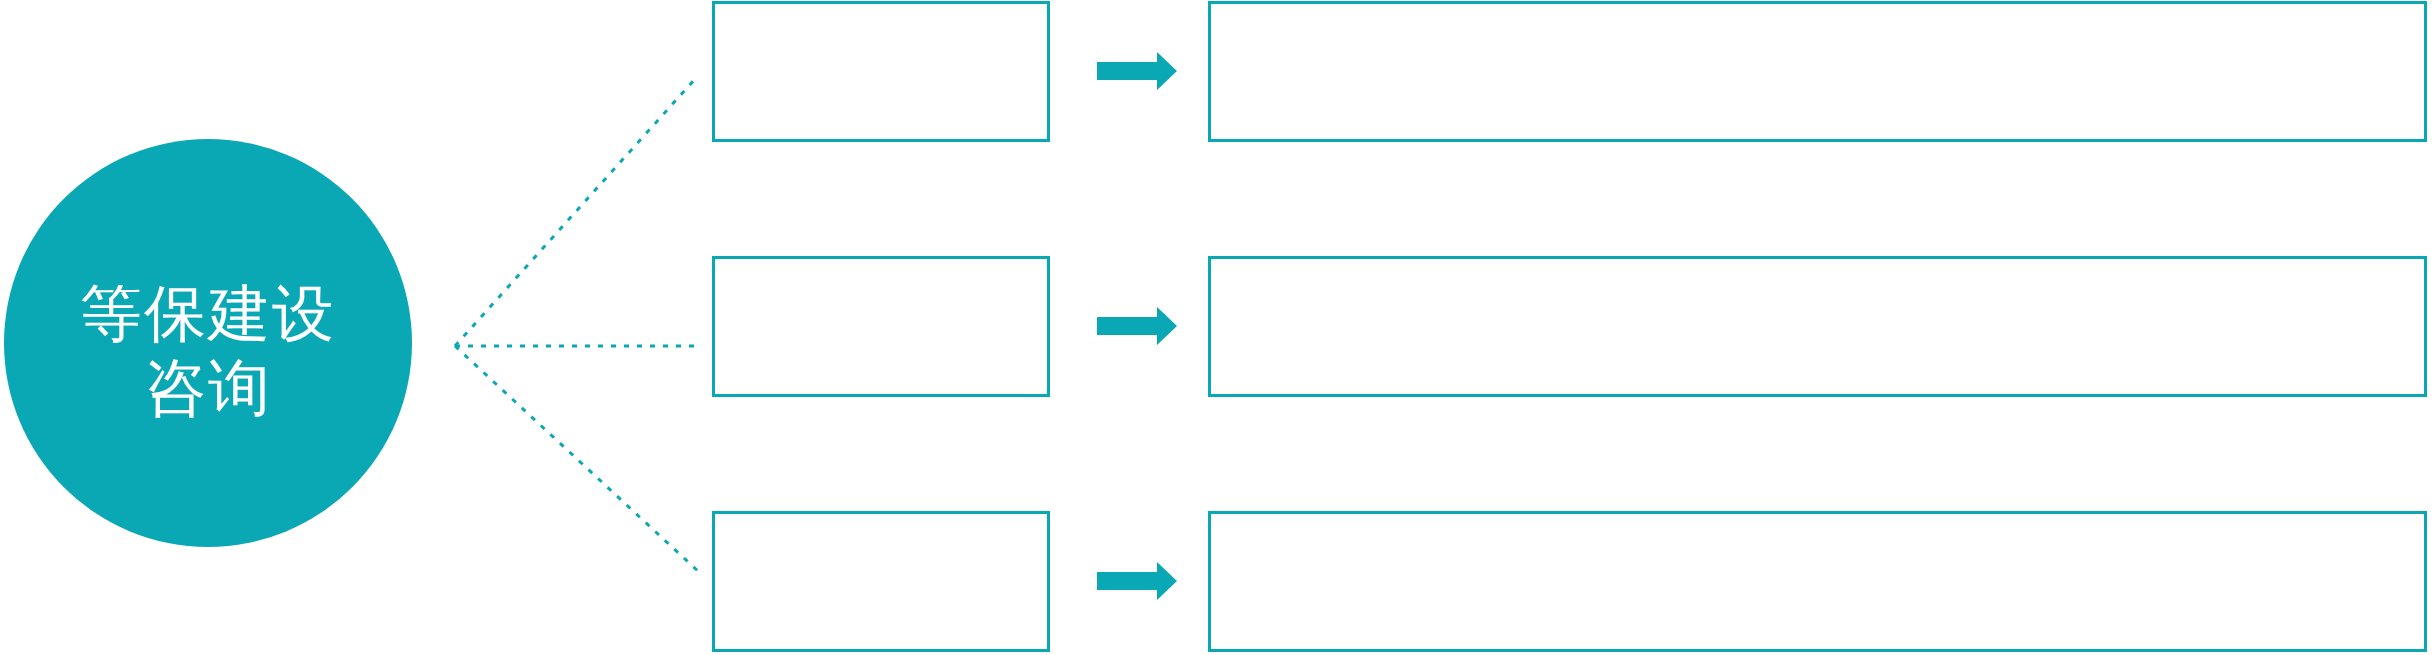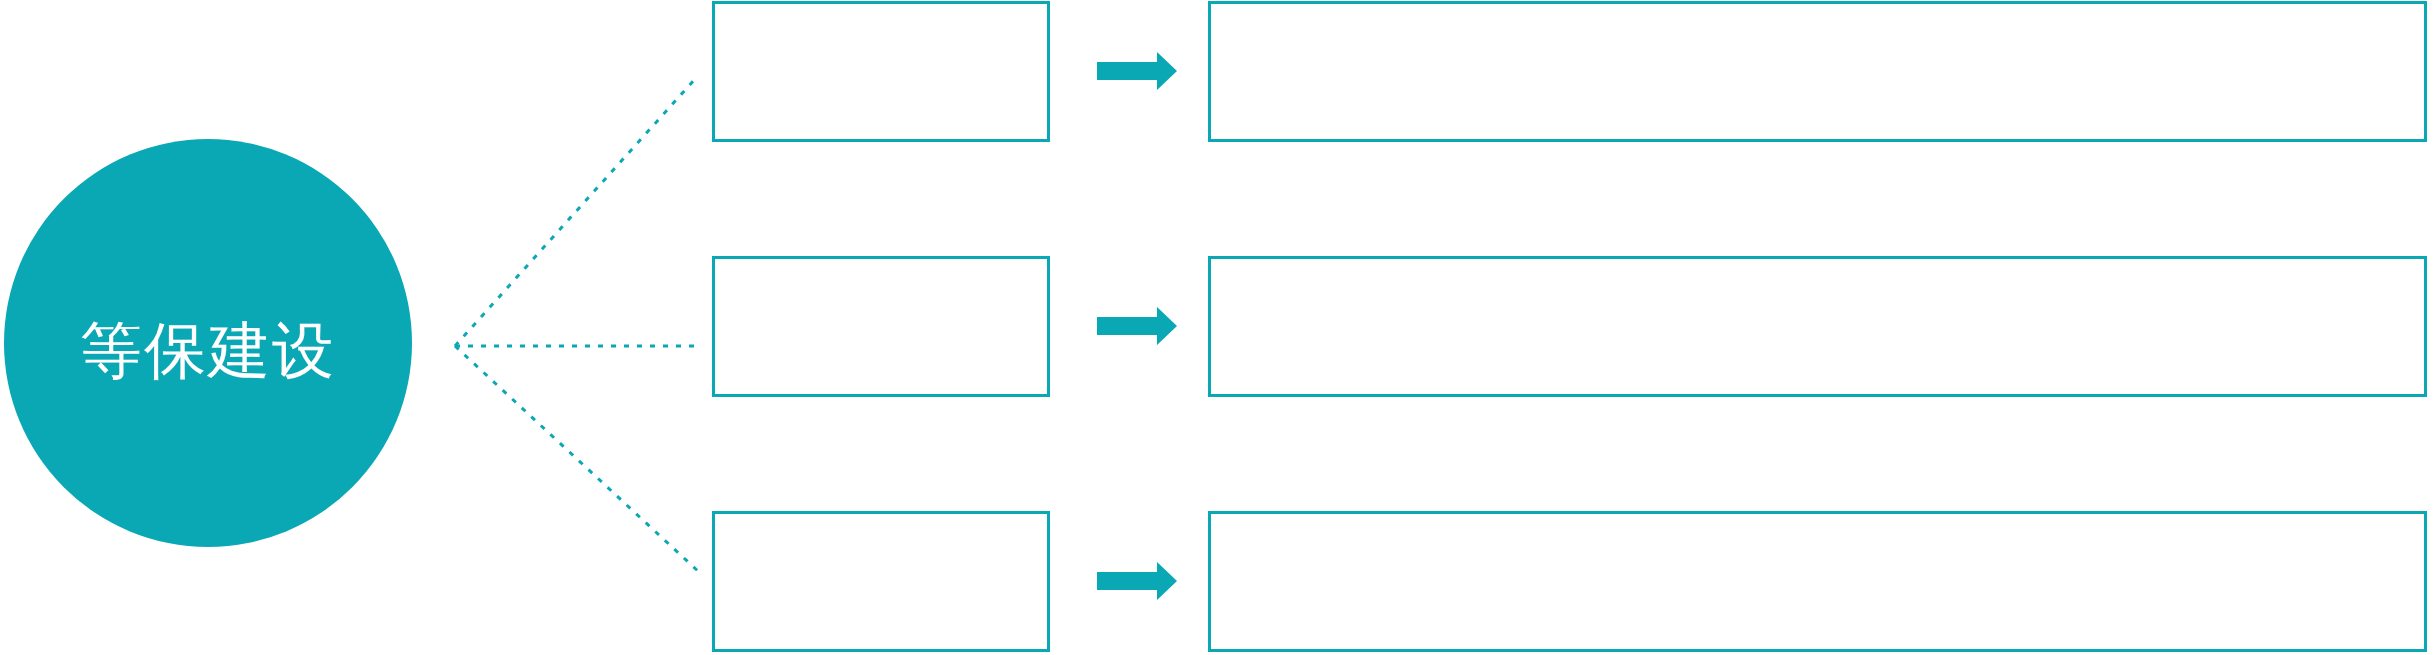--- a/index.html
+++ b/index.html
@@ -41,20 +41,21 @@
 <div class="stage">
 
   <svg class="connectors" viewBox="0 0 2434 655" xmlns="http://www.w3.org/2000/svg">
     <line x1="455" y1="346" x2="695" y2="79"></line>
     <line x1="455" y1="346" x2="701" y2="346"></line>
     <line x1="455" y1="346" x2="699" y2="572"></line>
   </svg>
 
   <div class="hub">
     <span>等保建设</span>
+    <span>咨询</span>
   </div>
 
   <div class="small-box row1">
     <span class="box-text"></span>
   </div>
   <div class="arrow a1">
     <svg viewBox="0 0 80 38" xmlns="http://www.w3.org/2000/svg">
       <polygon points="0,10 60,10 60,0 80,19 60,38 60,28 0,28"></polygon>
     </svg>
   </div>

